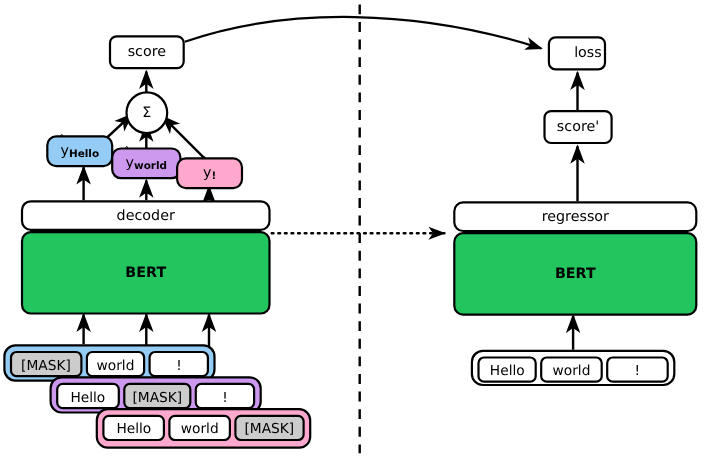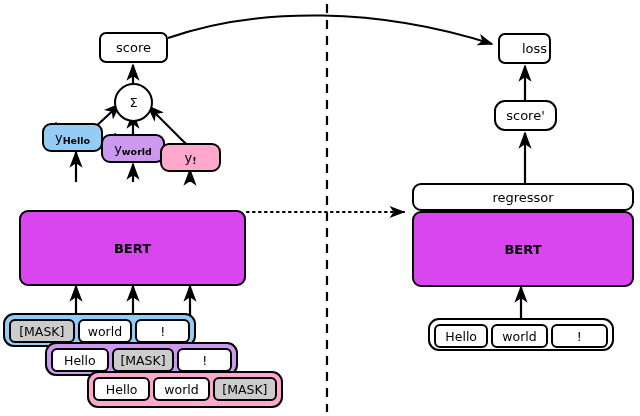--- a/index.html
+++ b/index.html
@@ -31,21 +31,21 @@
     border: 2px solid #000000;
     background: #ffffff;
     color: #000000;
     text-align: center;
     line-height: 1;
     white-space: nowrap;
   }
   .rounded-sm { border-radius: 7px; }
   .rounded-md { border-radius: 9px; }
   .bert {
-    background: #d946ef;
+    background: #22c55e;
     font-weight: bold;
     font-size: 13px;
   }
   .plain-block {
     font-size: 13px;
     font-weight: normal;
   }
   .sigma {
     position: absolute;
     box-sizing: border-box;
@@ -185,20 +185,23 @@
   </div>
 
   <div class="yhat pink" style="left:160px; top:143px; width:61px; height:29px;">
     <span class="hatwrap">
       <span class="hat">̂</span>
       <span class="base">y</span>
     </span>
       <span class="sub">!</span>
   </div>
 
+  <div class="node rounded-md plain-block" style="left:19px; top:182px; width:227px; height:28px;">
+    <span>decoder</span>
+  </div>
 
   <div class="node rounded-md bert" style="left:19px; top:210px; width:227px; height:76px;">
     <span>BERT</span>
   </div>
 
   <div class="seqrow blue" style="left:3px; top:313px; width:193px; height:34px; z-index:3;">
     <div class="tok mask" style="width:66px;">[MASK]</div>
     <div class="tok" style="width:55px;">world</div>
     <div class="tok" style="width:55px;">!</div>
   </div>
@@ -212,21 +215,21 @@
   <div class="seqrow pink" style="left:87px; top:371px; width:196px; height:37px; z-index:5;">
     <div class="tok" style="width:58px;">Hello</div>
     <div class="tok" style="width:57px;">world</div>
     <div class="tok mask" style="width:65px;">[MASK]</div>
   </div>
 
   <div class="node rounded-sm plain-block" style="left:498px; top:33px; width:53px; height:31px;padding-left:20px;">
     <span>loss</span>
   </div>
 
-  <div class="node rounded-sm plain-block" style="left:494px; top:100px; width:63px; height:31px;border-radius:11px;">
+  <div class="node rounded-sm plain-block" style="left:494px; top:100px; width:63px; height:31px;">
     <span>score'</span>
   </div>
 
   <div class="node rounded-md plain-block" style="left:412px; top:183px; width:222px; height:28px;">
     <span>regressor</span>
   </div>
 
   <div class="node rounded-md bert" style="left:412px; top:211px; width:222px; height:76px;">
     <span>BERT</span>
   </div>

